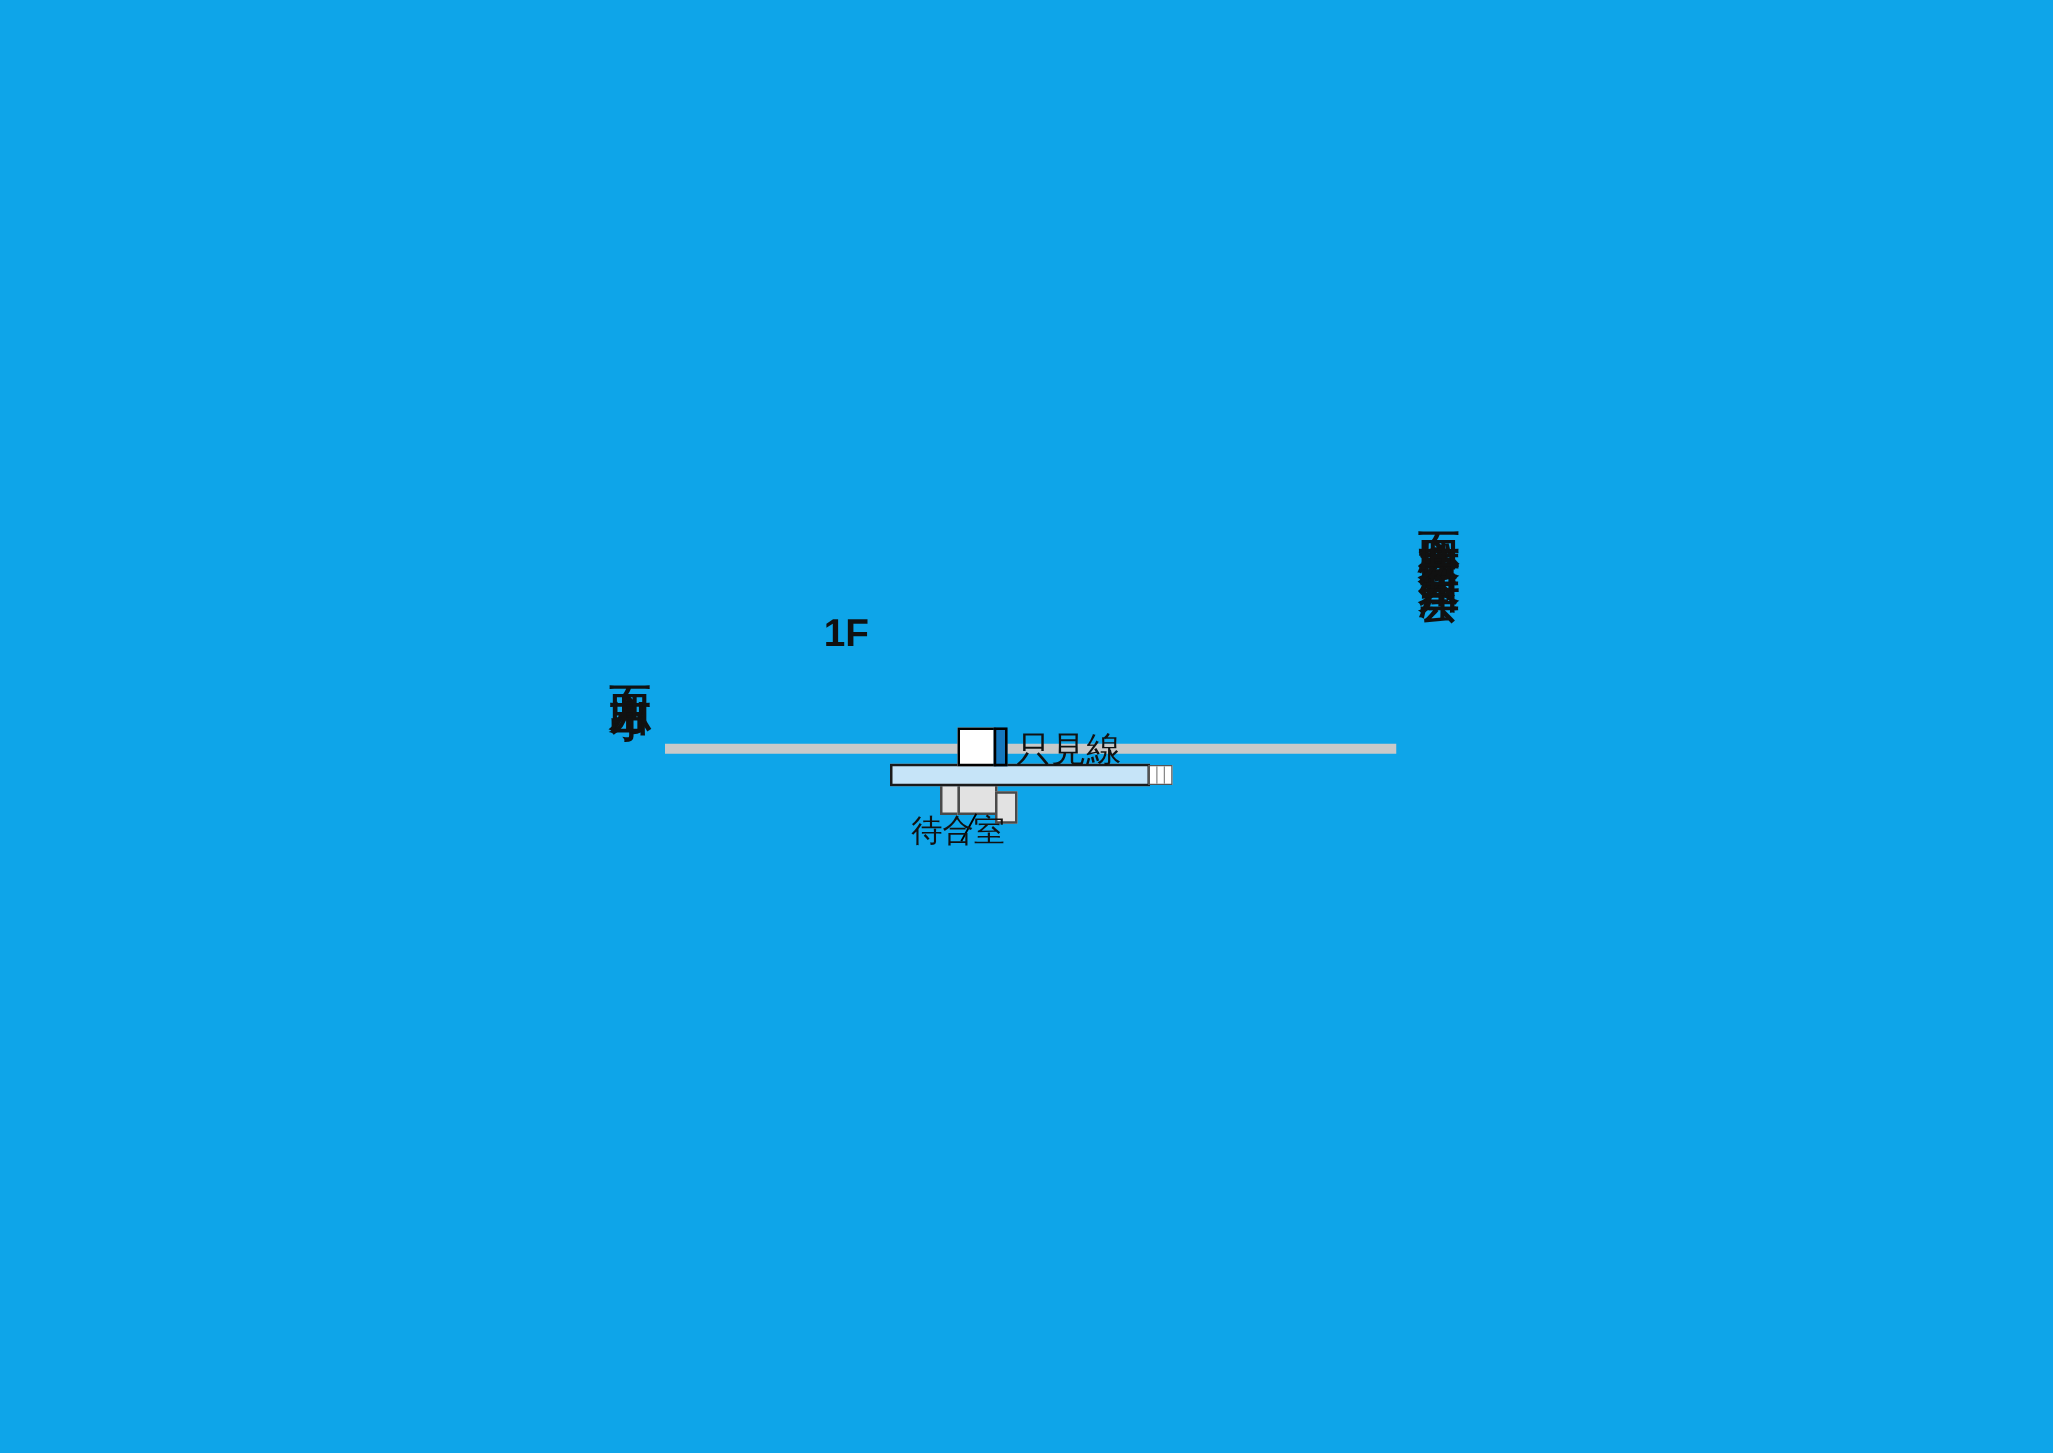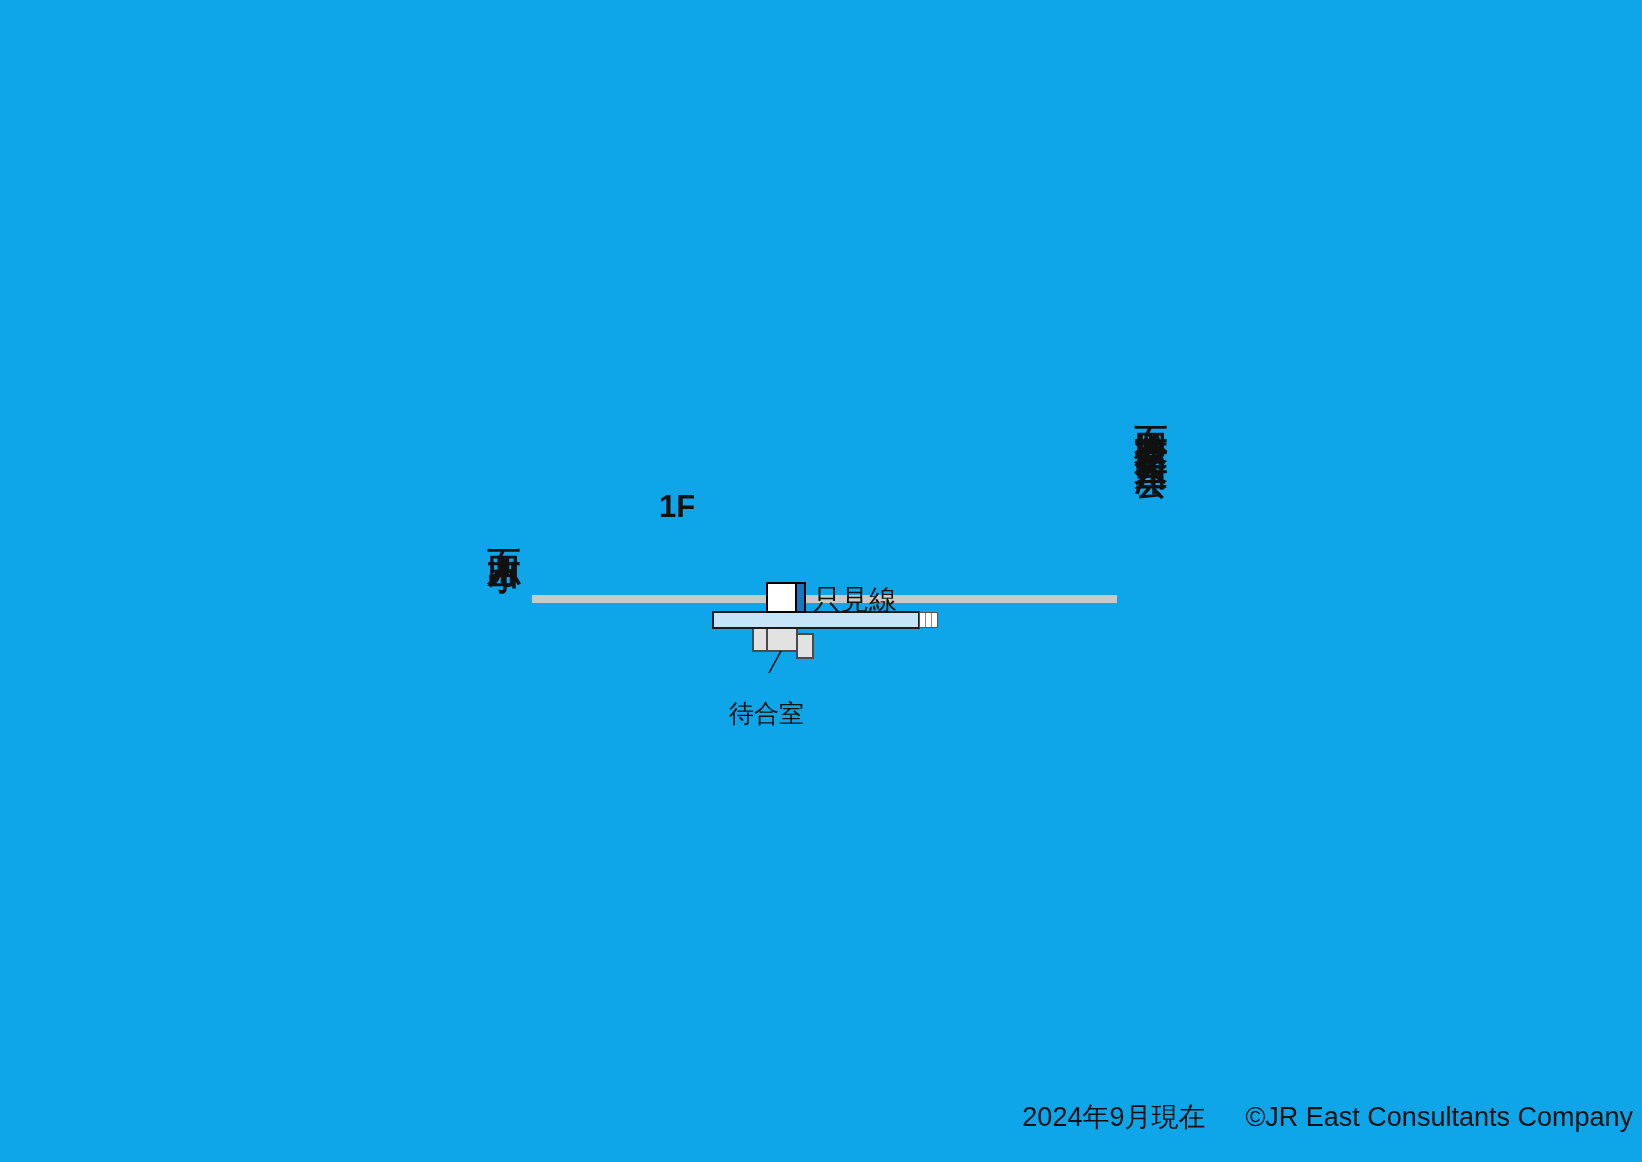--- a/index.html
+++ b/index.html
@@ -123,21 +123,21 @@
 
   .leader-line {
     position: absolute;
     left: 768px;
     top: 650px;
     z-index: 5;
   }
   .waiting-label {
     position: absolute;
     left: 729px;
-    top: 700px;
+    top: 652px;
     font-size: 25px;
     line-height: 26px;
     color: #111;
     z-index: 5;
   }
 
   .footer {
     position: absolute;
     right: 30px;
     top: 1102px;
@@ -179,18 +179,14 @@
   <div class="structure structure-a"></div>
   <div class="structure structure-b"></div>
   <div class="structure structure-c"></div>
 
   <svg class="leader-line" width="14" height="24" viewBox="0 0 14 24">
     <line x1="13" y1="1" x2="1" y2="23" stroke="#000000" stroke-width="1.5"></line>
   </svg>
 
   <div class="waiting-label">待合室</div>
 
-  <div class="footer">
-    <span>2024年9月現在</span>
-    <span>©JR East Consultants Company</span>
-  </div>
 
 </div>
 
 </body></html>

